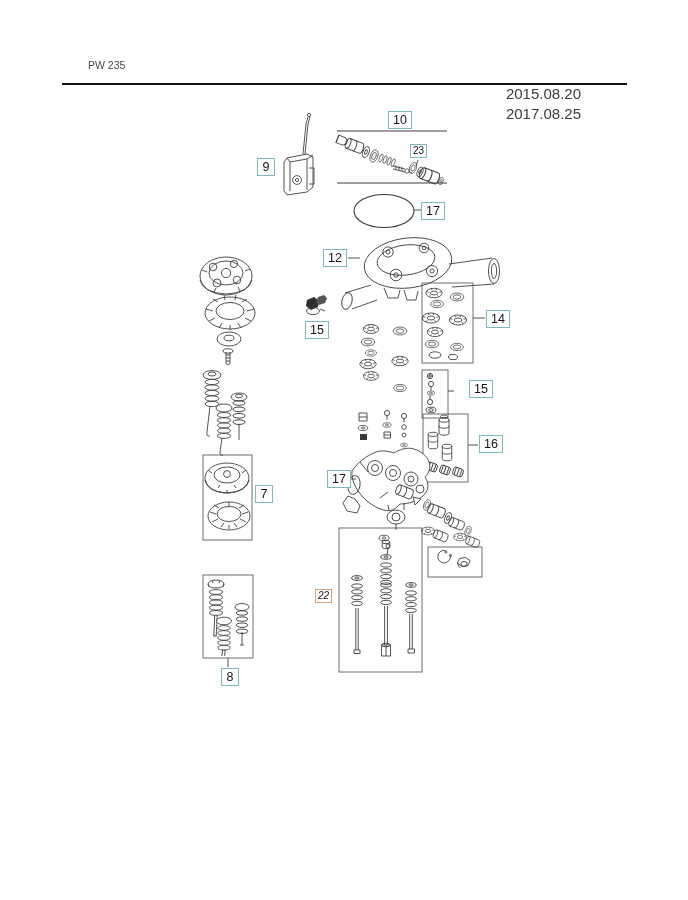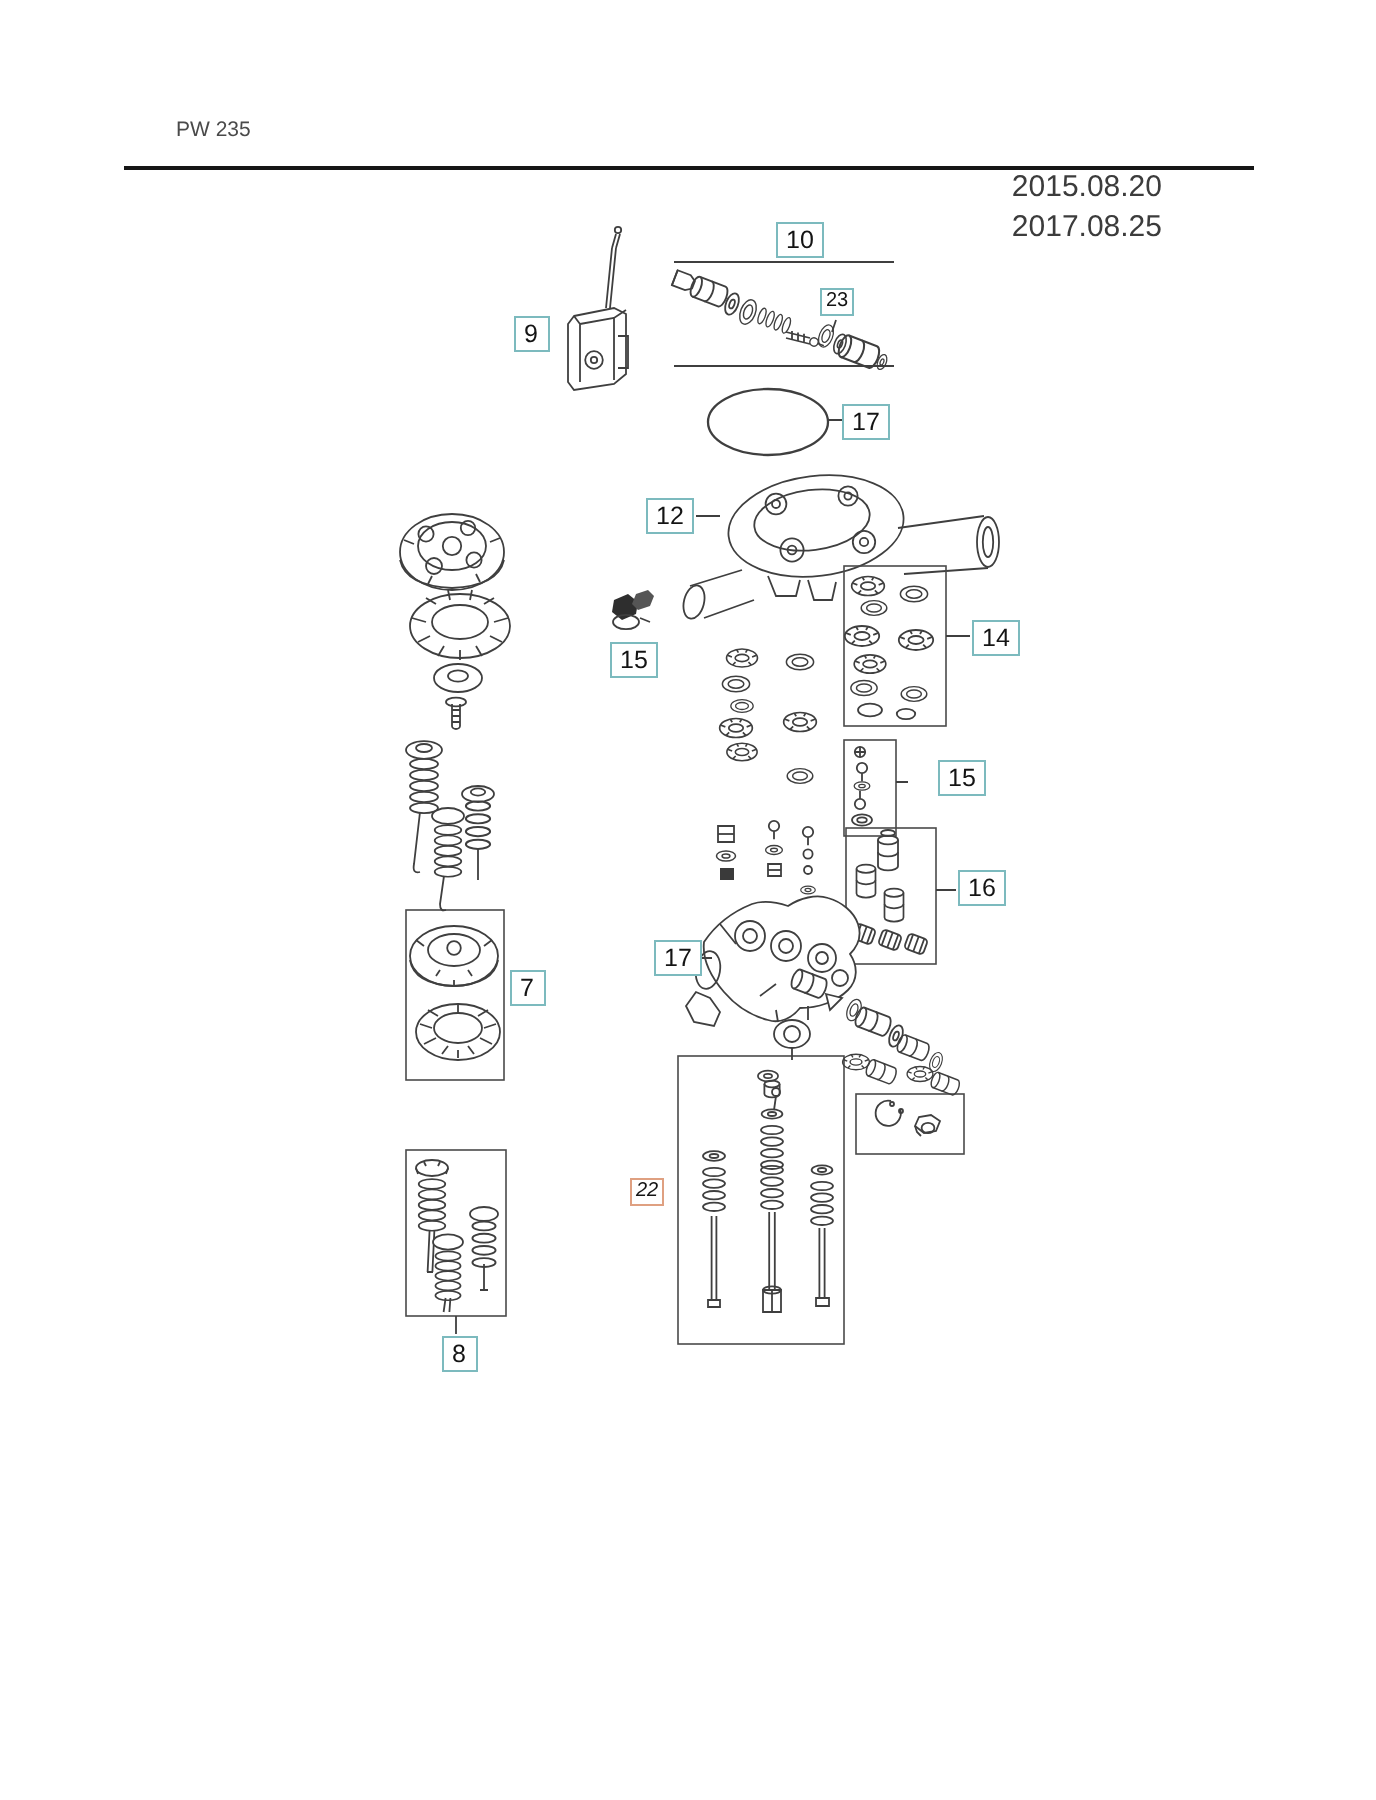--- a/index.html
+++ b/index.html
@@ -6,21 +6,21 @@
   body{width:688px;height:900px;position:relative;font-family:"Liberation Sans",sans-serif;}
   .page{position:absolute;inset:0;background:#fff;overflow:hidden;}
   .title{position:absolute;left:88px;top:33px;font-size:17.5px;color:#2b2b2b;letter-spacing:.4px;}
   .model{position:absolute;left:88px;top:59px;font-size:10.5px;color:#4a4a4a;text-align:right;}
   .dates{position:absolute;right:107px;top:40px;text-align:right;font-size:15px;color:#3c3c3c;line-height:20px;margin-top:44px;}
   .rule{position:absolute;left:62px;top:83px;width:565px;height:2px;background:#161616;}
   .subtitle{position:absolute;left:88px;top:93px;font-size:13px;font-weight:bold;color:#0f0f0f;}
   .diagram{position:absolute;left:0;top:0;width:688px;height:900px;}
   .diagram svg{position:absolute;left:0;top:0;}
   .callout{position:absolute;background:#fff;border:1.5px solid #7cbabe;color:#141414;
-           font-size:12.5px;line-height:1.15;padding:1px 4px;min-width:8px;}
+           font-size:12.5px;line-height:1.15;padding:1px 4px;text-align:center;min-width:8px;}
   .callout.orange{border-color:#dfa081;font-style:italic;}
   .callout.small{font-size:10px;padding:0px 2px;}
 </style>
 </head>
 <body>
 
 <div class="page">
 
   <div class="model">PW 235</div>
   <div class="dates">

